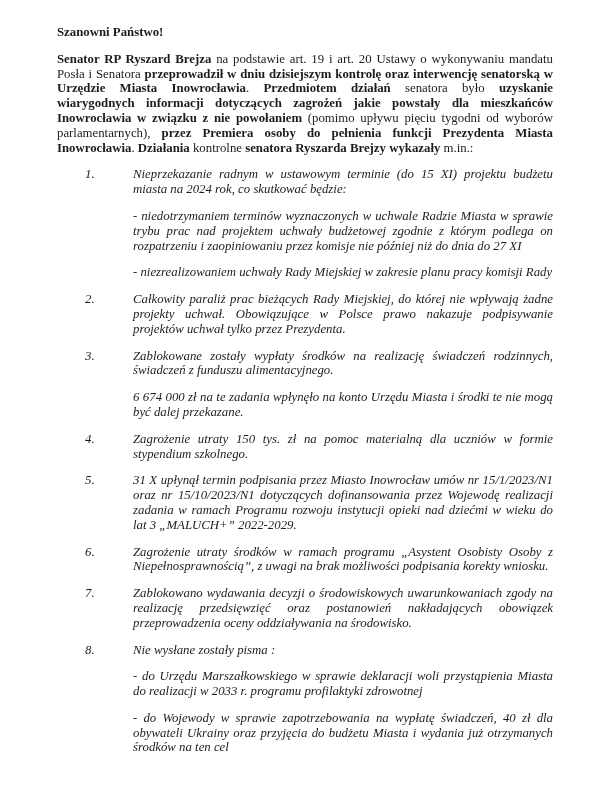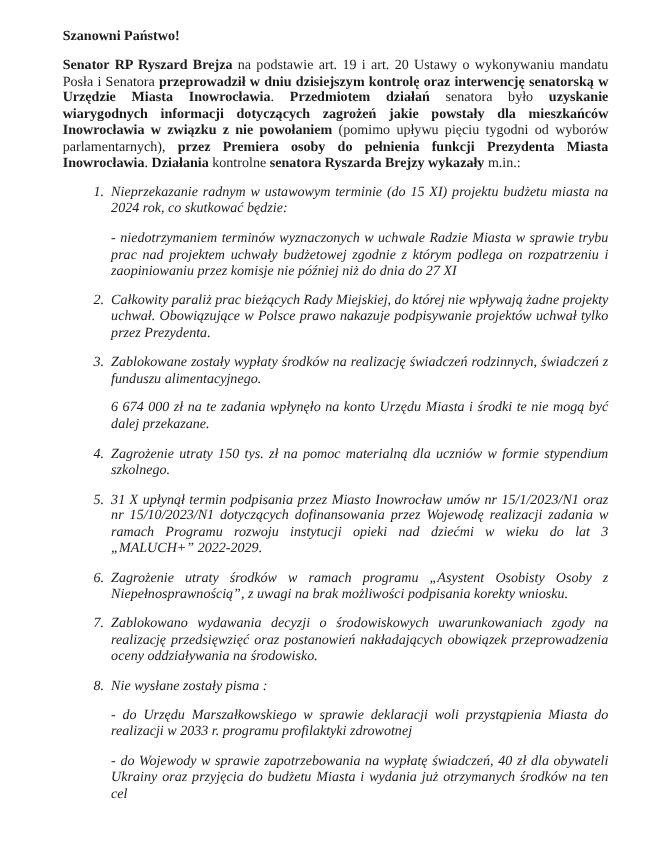--- a/index.html
+++ b/index.html
@@ -28,41 +28,42 @@
   .findings-list { display: block; }
   .finding {
     display: flex;
     font-style: italic;
     margin-top: 12px;
   }
   .fnum {
     flex: 0 0 16px;
     margin-left: 28px;
   }
-  .fbody { flex: 1; }
+  .fbody { flex: 1; margin-left: 32px; }
   .fbody p {
     text-align: justify;
     margin: 0;
   }
   .fbody p + p { margin-top: 12px; }
 </style>
 </head>
 <body>
 
 <div class="page">
   <p class="salutation">Szanowni Państwo!</p>
 
   <p class="intro"><span class="b">Senator RP Ryszard Brejza</span><span> na podstawie art. 19 i art. 20 Ustawy o wykonywaniu mandatu Posła i Senatora </span><span class="b">przeprowadził w dniu dzisiejszym kontrolę oraz interwencję senatorską w Urzędzie Miasta Inowrocławia</span><span>. </span><span class="b">Przedmiotem działań</span><span> senatora było </span><span class="b">uzyskanie wiarygodnych informacji dotyczących zagrożeń jakie powstały dla mieszkańców Inowrocławia w związku z nie powołaniem</span><span> (pomimo upływu pięciu tygodni od wyborów parlamentarnych), </span><span class="b">przez Premiera osoby do pełnienia funkcji Prezydenta Miasta Inowrocławia</span><span>. </span><span class="b">Działania</span><span> kontrolne </span><span class="b">senatora Ryszarda Brejzy wykazały</span><span> m.in.:</span></p>
 
   <div class="findings-list">
       <div class="finding">
         <span class="fnum">1.</span>
         <div class="fbody">
           <p>Nieprzekazanie radnym w ustawowym terminie (do 15 XI) projektu budżetu miasta na 2024 rok, co skutkować będzie:</p>
           <p>- niedotrzymaniem terminów wyznaczonych w uchwale Radzie Miasta w sprawie trybu prac nad projektem uchwały budżetowej zgodnie z którym podlega on rozpatrzeniu i zaopiniowaniu przez komisje nie później niż do dnia do 27 XI</p>
+          <p>- niezrealizowaniem uchwały Rady Miejskiej w zakresie planu pracy komisji Rady</p>
         </div>
       </div>
       <div class="finding">
         <span class="fnum">2.</span>
         <div class="fbody">
           <p>Całkowity paraliż prac bieżących Rady Miejskiej, do której nie wpływają żadne projekty uchwał. Obowiązujące w Polsce prawo nakazuje podpisywanie projektów uchwał tylko przez Prezydenta.</p>
         </div>
       </div>
       <div class="finding">
         <span class="fnum">3.</span>

